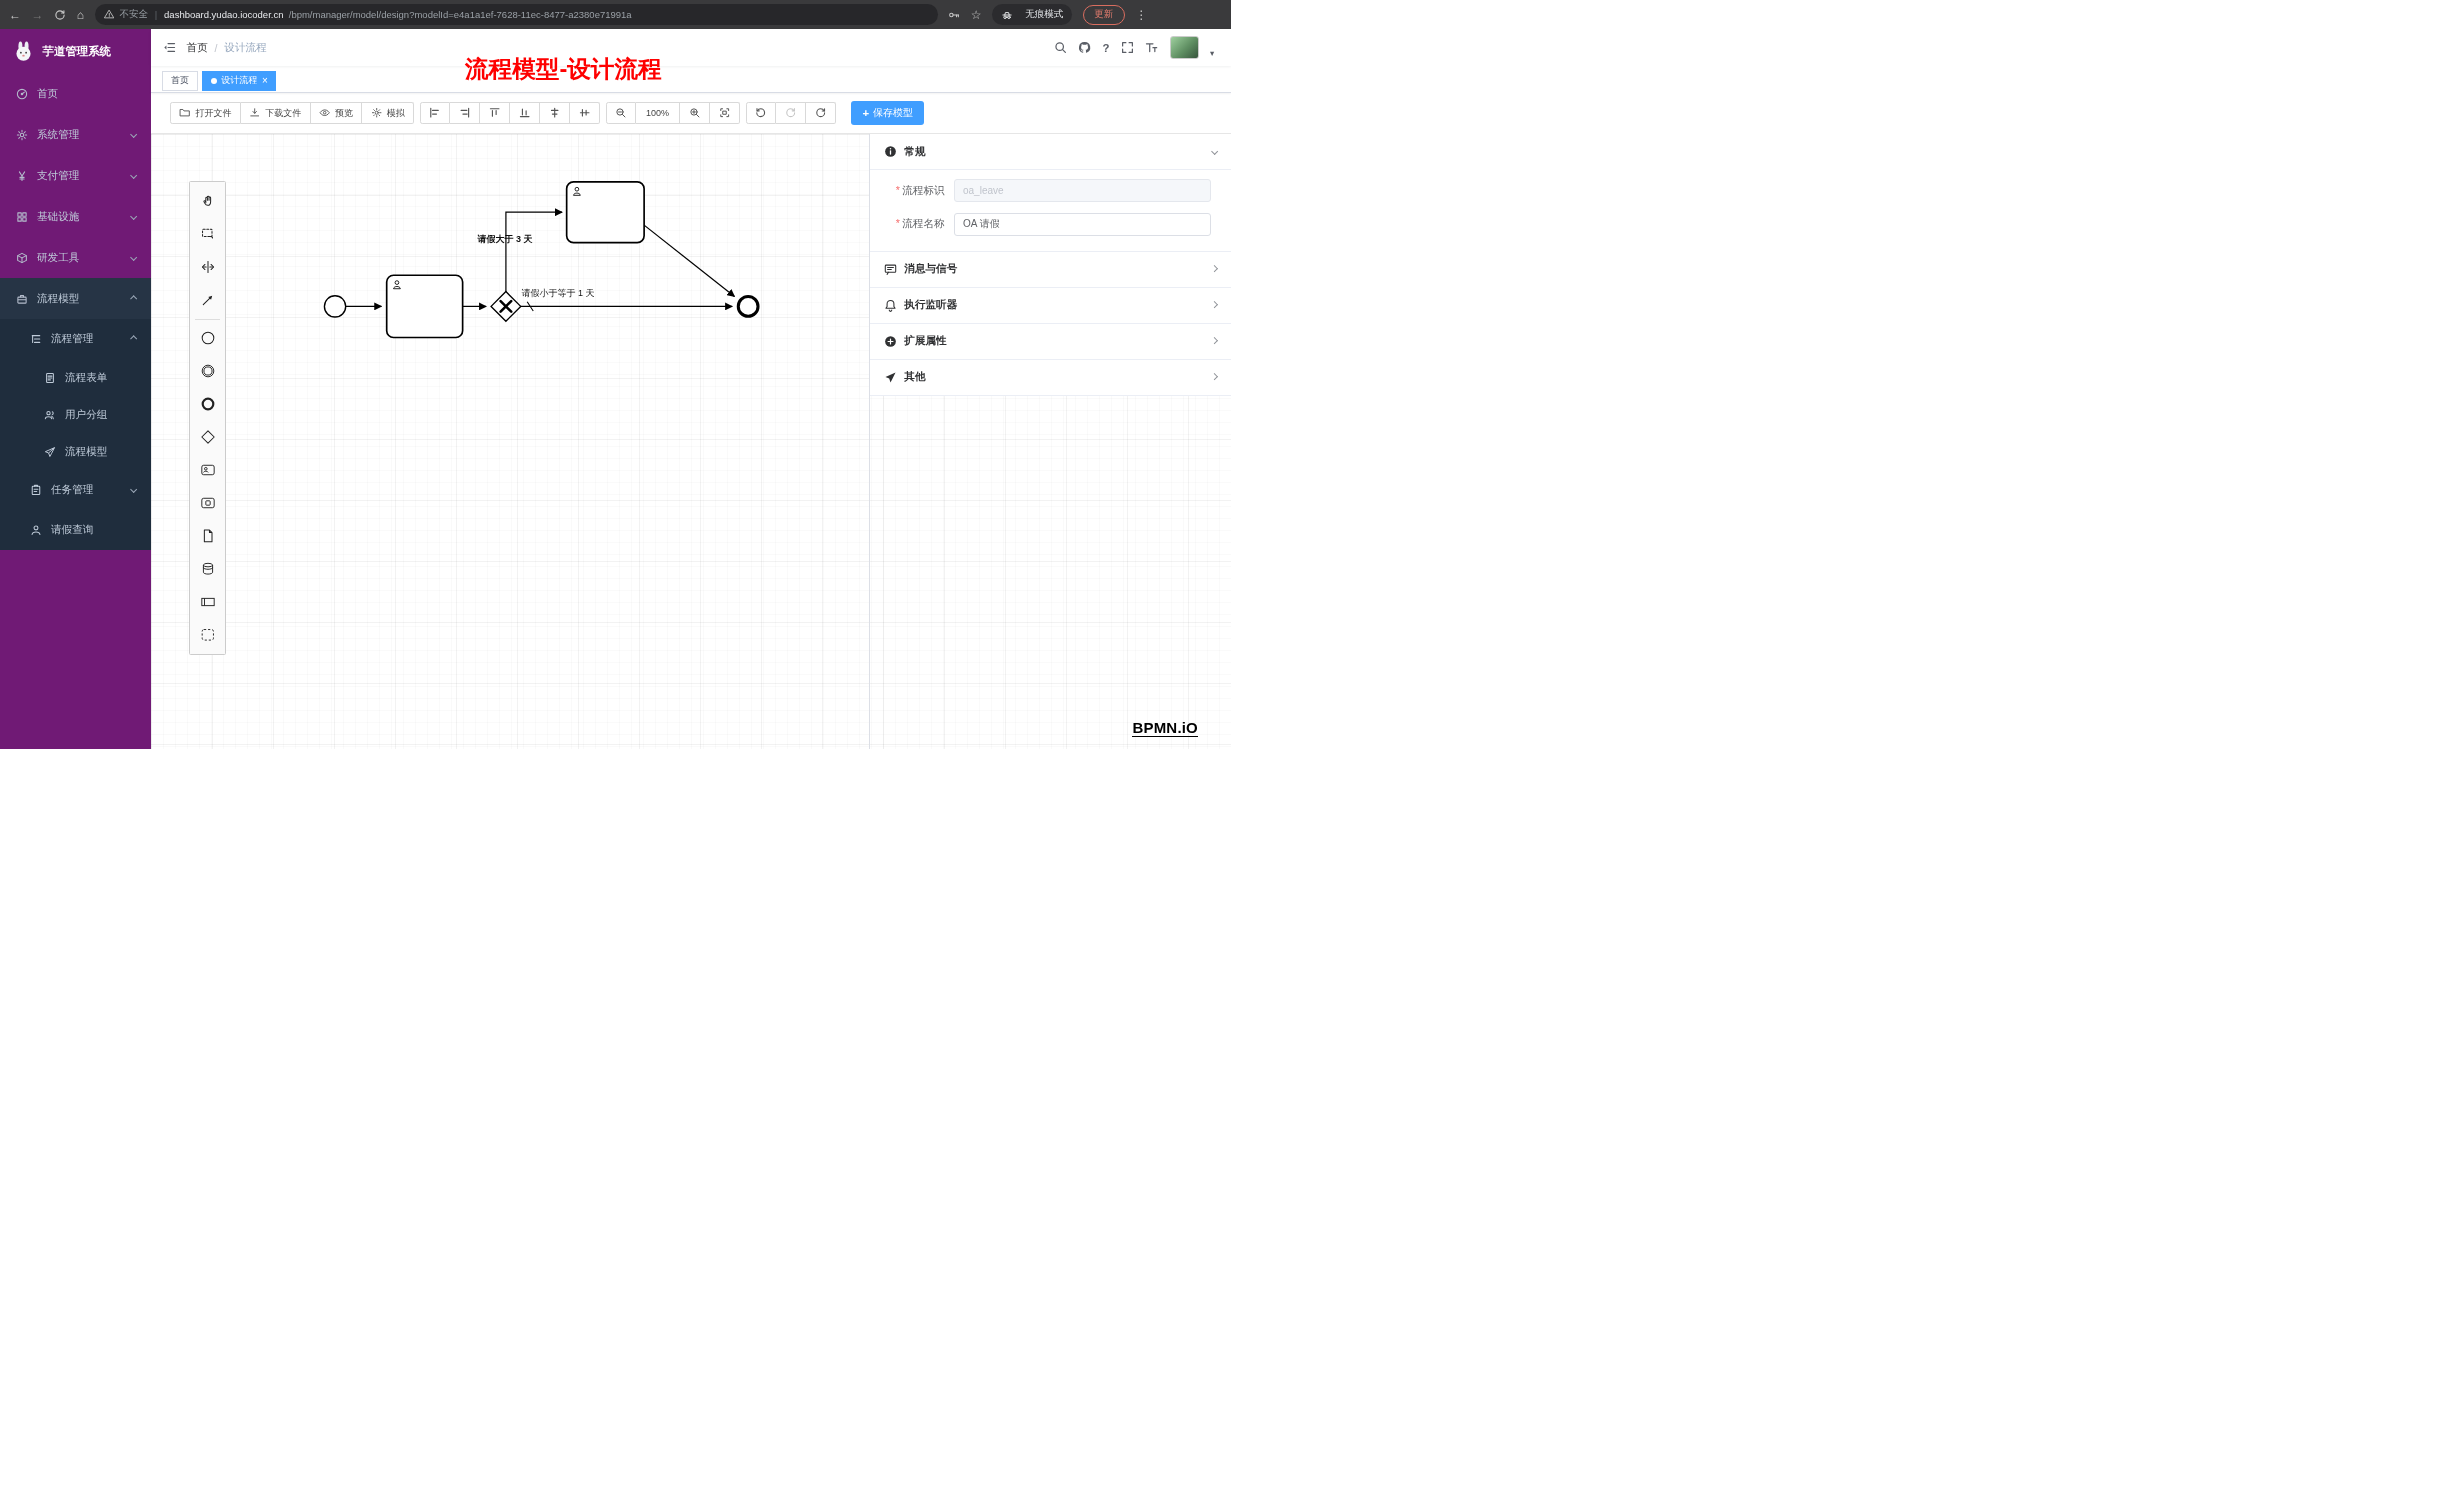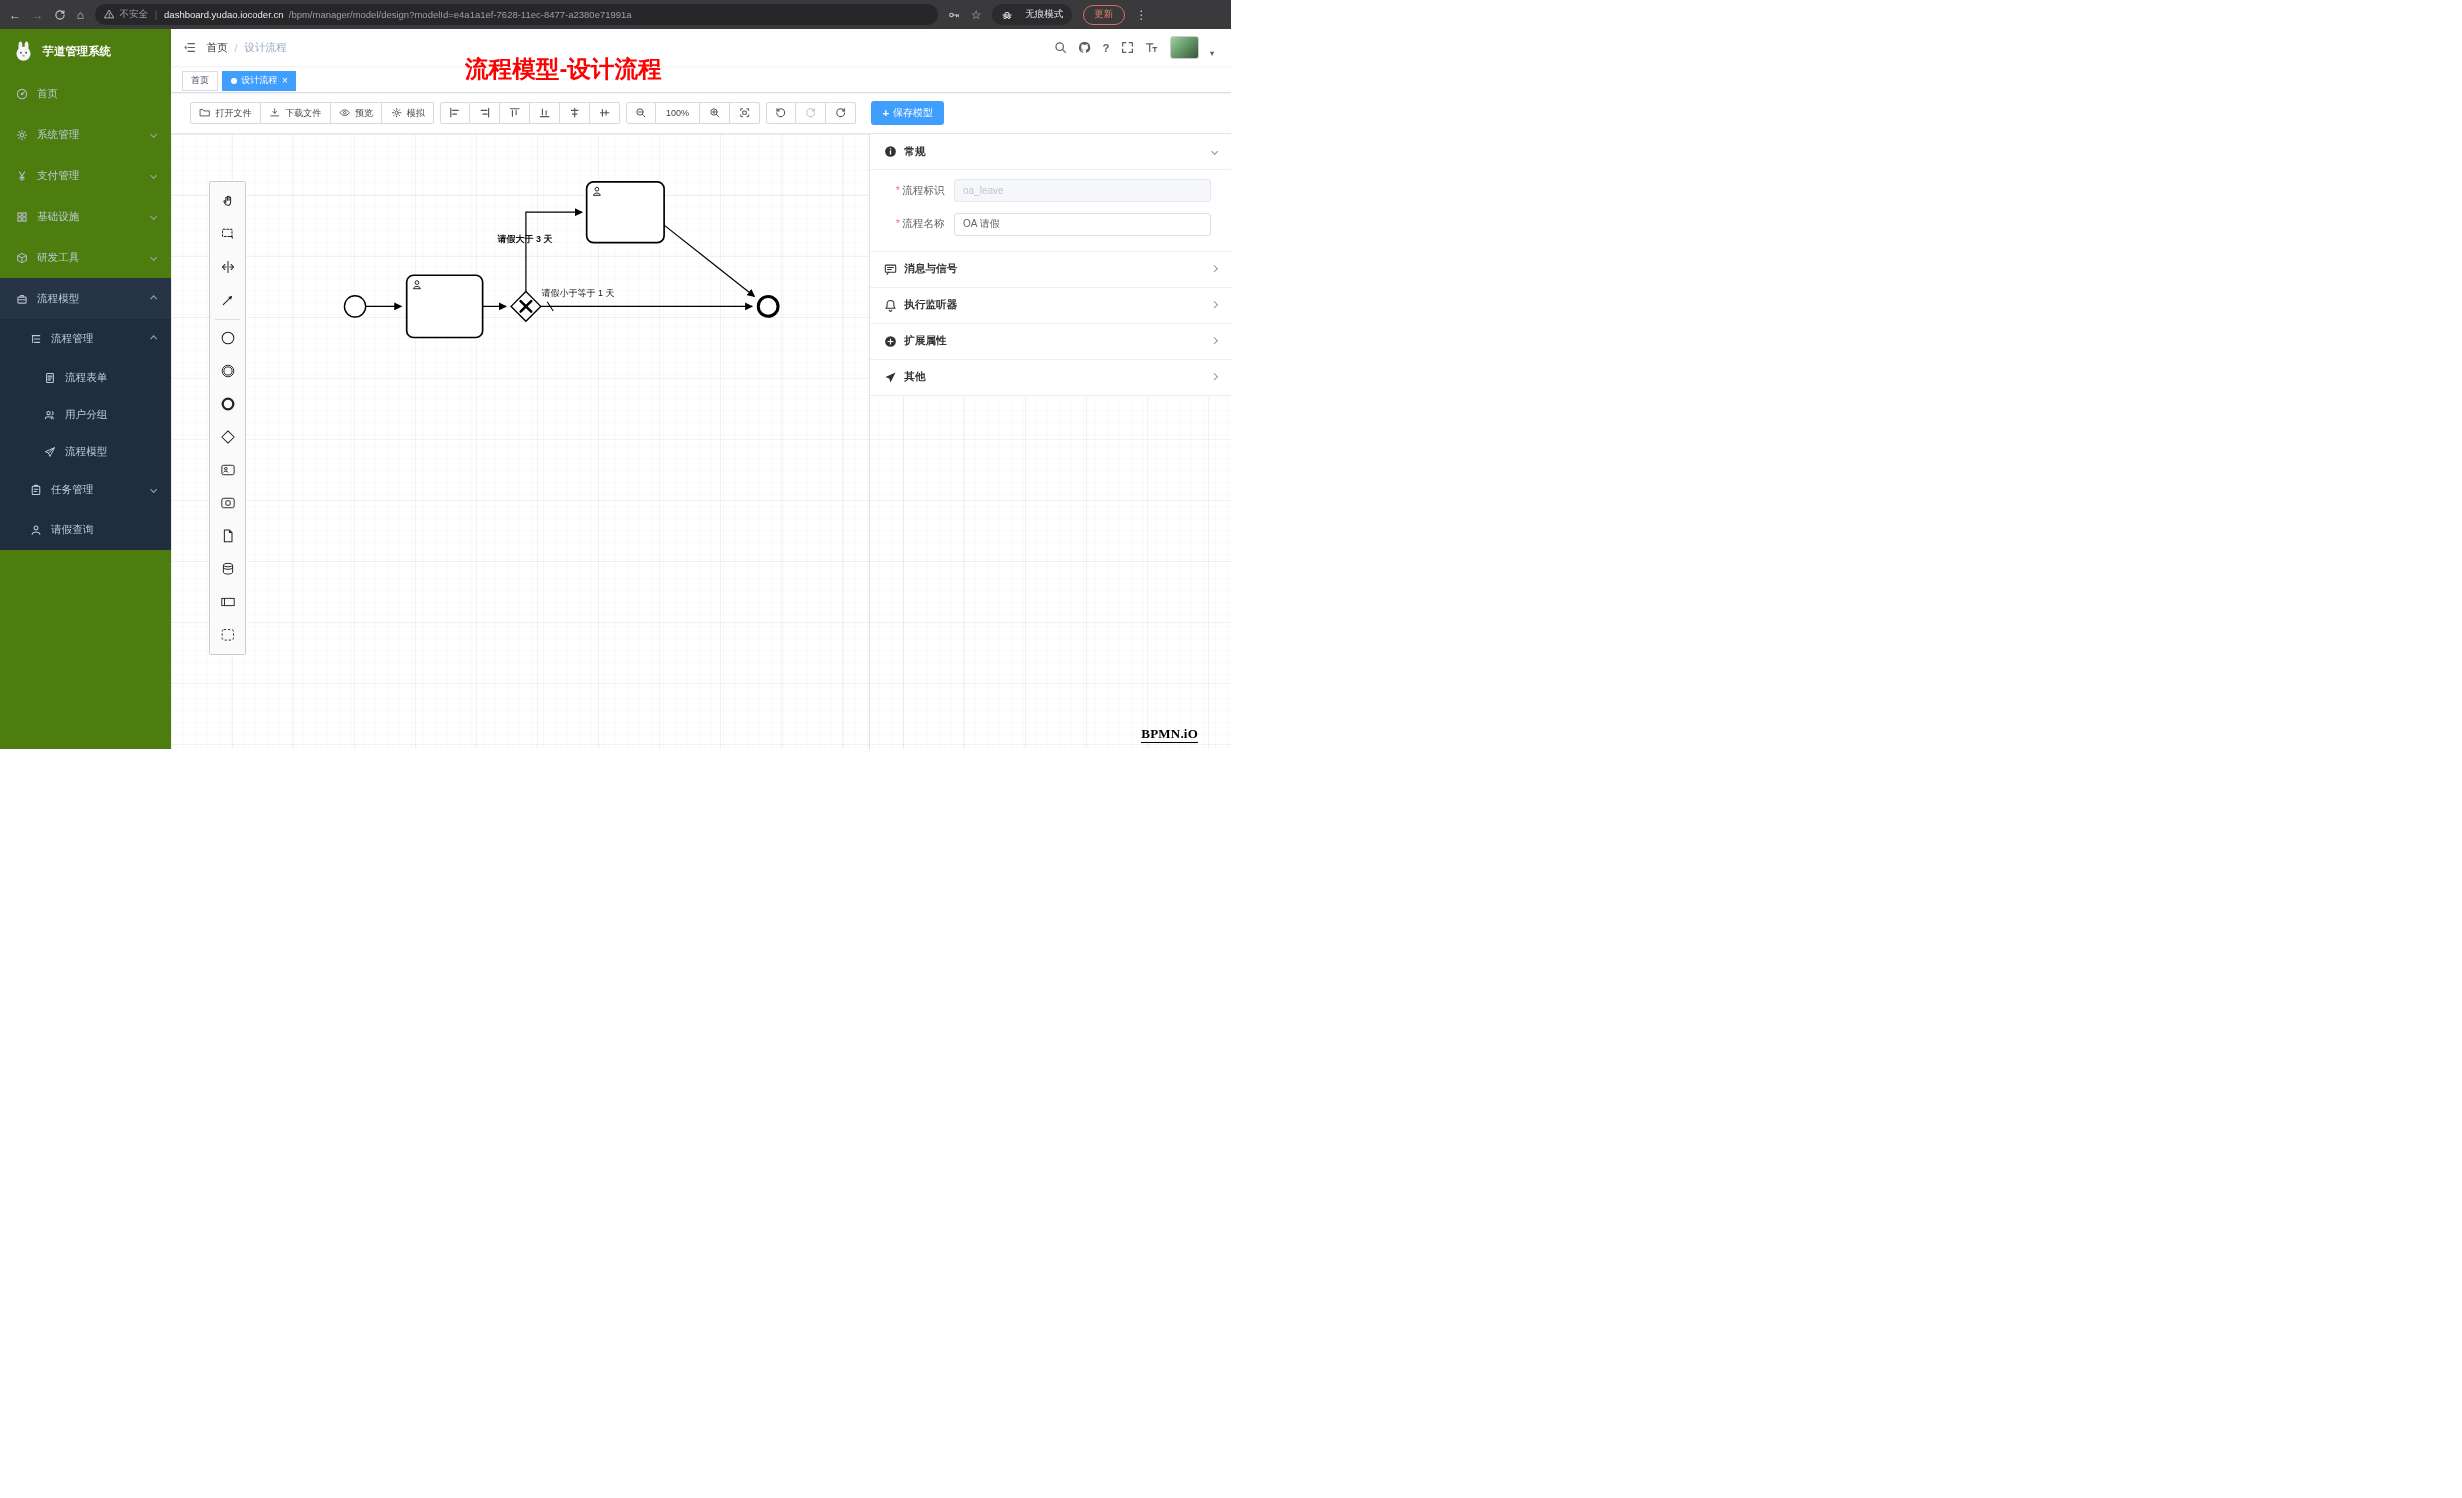--- a/index.html
+++ b/index.html
@@ -21,21 +21,21 @@
   .incog { display:flex; align-items:center; gap:12px; background:#2b2b2e; border-radius:10.6px;
     height:20.5px; padding:0 9px; color:#e8eaed; font-size:9.5px; }
   .update { background:transparent; border:0.8px solid #d96d5f; color:#e07b6d; font-size:9.5px;
     border-radius:10.6px; height:20px; padding:0 10.6px; cursor:pointer;
     font-family:inherit; display:flex; align-items:center; gap:3px; }
 
   
   .shell { display:flex; height:720px; }
 
   
-  .sidebar { width:171px; background:#4d7c0f; color:#bfcbd9; flex:none; font-size:10.6px; }
+  .sidebar { width:151px; background:#701a75; color:#bfcbd9; flex:none; font-size:10.6px; }
   .logo { height:44px; display:flex; align-items:center; gap:7.6px; padding-left:12px; }
   .logo-title { color:#fff; font-weight:bold; font-size:11.4px; }
   .mitem { position:relative; height:41px; display:flex; align-items:center; gap:9px;
     padding-left:16px; cursor:pointer; }
   .mitem .ic { color:#b4bccc; }
   .chev { width:5.3px; height:5.3px; border-right:1.1px solid #9aa7b7; border-bottom:1.1px solid #9aa7b7;
     position:absolute; right:15px; }
   .chev.down { transform:rotate(45deg); }
   .chev.up { transform:rotate(-135deg); }
   .chev-r { width:5.3px; height:5.3px; border-right:1.1px solid #909399; border-bottom:1.1px solid #909399;
@@ -122,22 +122,22 @@
     transform:rotate(45deg); margin-left:auto; }
   .pp-body { padding:9px 20px 12px 10.6px; border-bottom:0.8px solid #ebeef5; }
   .pp-field { display:flex; align-items:center; margin-bottom:10.6px; }
   .pp-field:last-child { margin-bottom:3px; }
   .pp-labelbox { width:73px; text-align:right; padding-right:9px; font-size:10.6px; color:#606266; }
   .req { color:#f56c6c; margin-right:2.3px; }
   .pp-input { flex:1; height:23px; border:0.8px solid #dcdfe6; border-radius:3px; padding:0 8.4px;
     font-size:10px; color:#606266; font-family:inherit; background:#fff; }
   .pp-input:disabled { background:#f5f7fa; border-color:#e4e7ed; color:#c0c4cc; }
 
-  .watermark { position:absolute; right:33px; bottom:6px; font-weight:bold; font-size:13px;
-    color:#000; border-bottom:1.5px solid #000; letter-spacing:0.2px; cursor:pointer; z-index:3;font-family:Liberation Serif, serif; }
+  .watermark { position:absolute; right:33px; bottom:12px; font-weight:bold; font-size:15px;
+    color:#000; border-bottom:1.5px solid #000; letter-spacing:0.2px; cursor:pointer; z-index:3; }
 
   
   .annotation { position:absolute; left:465px; top:53px; font-size:23.6px; font-weight:bold;
     color:#fe0000; z-index:50; pointer-events:none; white-space:nowrap; }
 </style>
 </head>
 <body>
 
 <div class="page">
 

